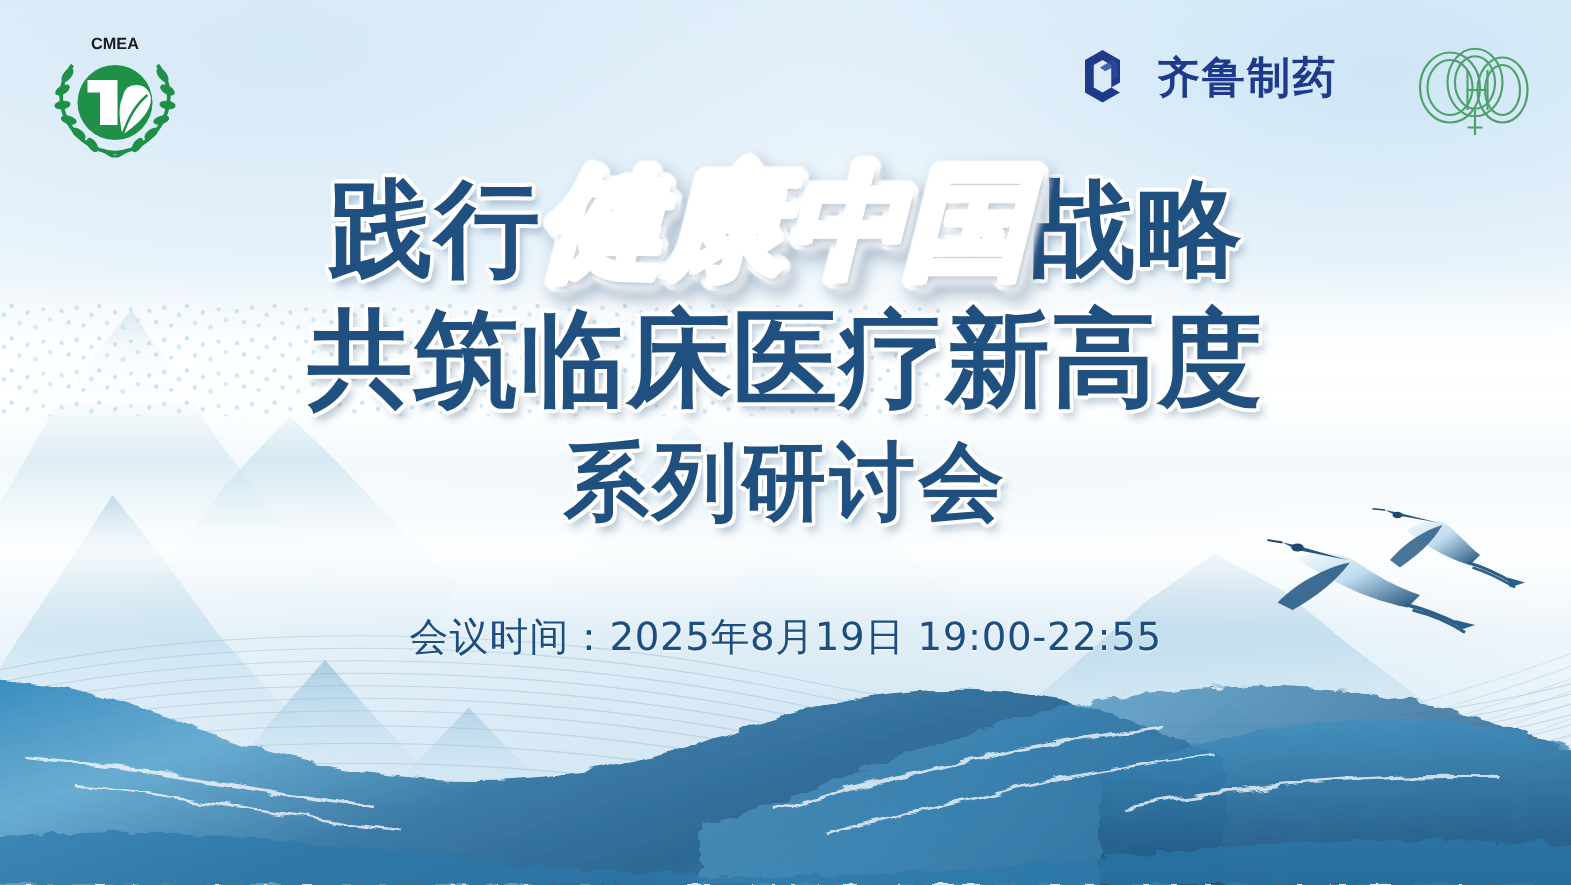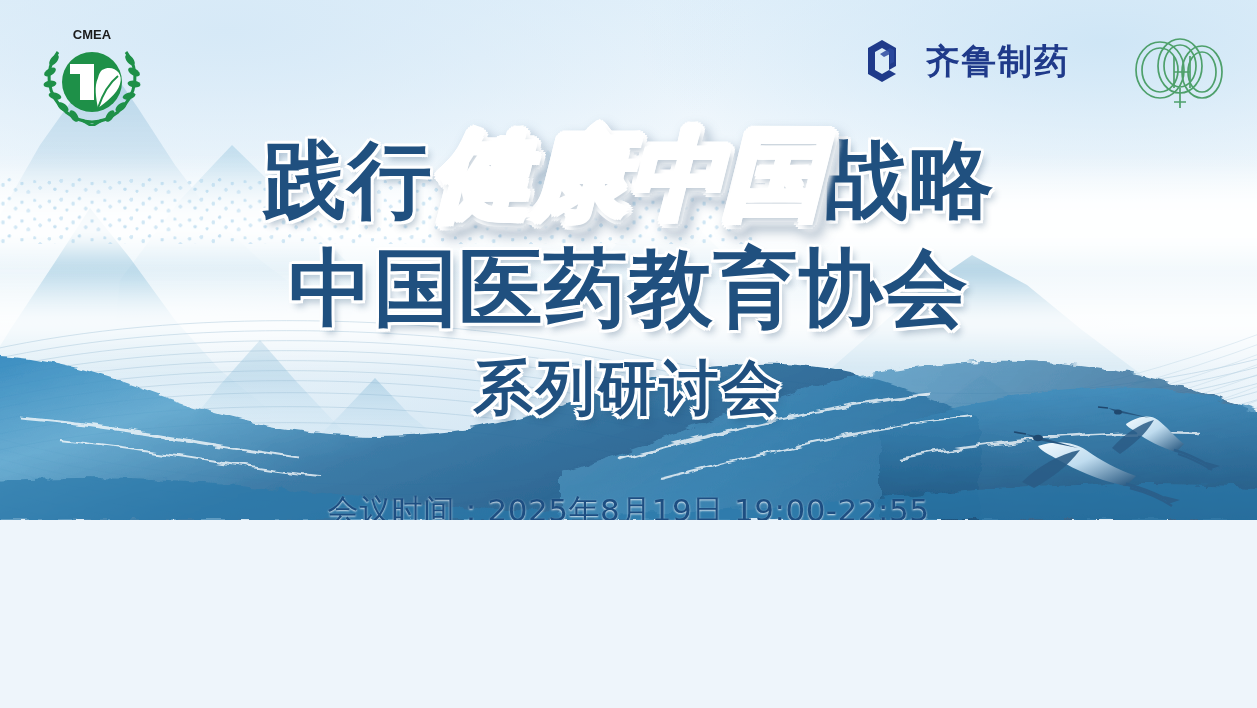--- a/index.html
+++ b/index.html
@@ -2,21 +2,21 @@
 <html><head>
 <meta charset="utf-8">
 <style>
   html,body{margin:0;padding:0;}
   body{
     width:1257px;height:708px;overflow:hidden;
     font-family:"Liberation Sans","DejaVu Sans",sans-serif;
     background:#eef5fb;
   }
   #poster{
-    position:relative;width:1257px;height:520px;overflow:hidden;
+    position:relative;width:1257px;height:708px;overflow:hidden;
     background:
       radial-gradient(ellipse 70% 60% at 18% 6%, #d6e9f7 0%, rgba(214,233,247,0) 60%),
       radial-gradient(ellipse 60% 50% at 88% 8%, #cfe6f6 0%, rgba(207,230,246,0) 62%),
       radial-gradient(ellipse 90% 70% at 50% 95%, #cfe4f2 0%, rgba(207,228,242,0) 65%),
       linear-gradient(180deg,#e2f0fa 0%,#eef6fc 22%,#f4fafd 46%,#eef6fb 70%,#e4f0f9 100%);
   }
 
   
   .bg-layer{position:absolute;inset:0;pointer-events:none;}
   .mtn{position:absolute;bottom:0;filter:blur(0.4px);}
@@ -78,29 +78,29 @@
       -2.5px -2.5px 0 #fff, 2.5px -2.5px 0 #fff, -2.5px 2.5px 0 #fff, 2.5px 2.5px 0 #fff,
       0 -3px 0 #fff, 0 3px 0 #fff, -3px 0 0 #fff, 3px 0 0 #fff,
       4px 6px 7px rgba(32,70,110,.32);
   }
   .line2{font-size:84px;line-height:100px;letter-spacing:1px;margin-top:6px;
     text-shadow:
       -2.5px -2.5px 0 #fff, 2.5px -2.5px 0 #fff, -2.5px 2.5px 0 #fff, 2.5px 2.5px 0 #fff,
       0 -3px 0 #fff, 0 3px 0 #fff, -3px 0 0 #fff, 3px 0 0 #fff,
       4px 6px 7px rgba(32,70,110,.32);
   }
-  .line3{font-size:59px;line-height:92px;letter-spacing:3px;margin-top:4px;
+  .line3{font-size:68px;line-height:92px;letter-spacing:3px;margin-top:4px;
     text-shadow:
       -2.5px -2.5px 0 #fff, 2.5px -2.5px 0 #fff, -2.5px 2.5px 0 #fff, 2.5px 2.5px 0 #fff,
       0 -3px 0 #fff, 0 3px 0 #fff, -3px 0 0 #fff, 3px 0 0 #fff,
       4px 6px 7px rgba(32,70,110,.32);
   }
   
   .brush{
-    font-family:Liberation Mono, monospace;
+    font-family:Liberation Serif, serif;
     font-weight:700;font-size:96px;font-style:italic;
     background:linear-gradient(178deg,#7fc4e6 0%,#46a0d0 22%,#2d79ae 48%,#1d5a8f 72%,#143f6b 100%);
     -webkit-background-clip:text;background-clip:text;
     -webkit-text-fill-color:transparent;color:transparent;
     padding:0 2px;
     filter:drop-shadow(-2px -2px 0 #fff) drop-shadow(2px -2px 0 #fff)
            drop-shadow(-2px 2px 0 #fff) drop-shadow(2px 2px 0 #fff)
            drop-shadow(4px 6px 6px rgba(32,70,110,.35));
   }
 
@@ -348,21 +348,21 @@
         <path d="M46 26 v32 M62 26 v32 M46 42 h16"></path>
         <path d="M52 58 v20 M46 72 h12"></path>
       </g>
     </svg>
   </div>
 
   <div class="titles">
     <div class="t-line line1 title-cn">
       <span>践行</span><span class="brush">健康中国</span><span>战略</span>
     </div>
-    <div class="t-line line2 title-cn">中国医药教育协会</div>
+    <div class="t-line line2 title-cn">共筑临床医疗新高度</div>
     <div class="t-line line3 title-cn">系列研讨会</div>
   </div>
 
   <div class="info">
     <div class="info-row">
       <span class="info-label">会议时间：</span><span>2025年8月19日 19:00-22:55</span>
     </div>
   </div>
 
 </div>

